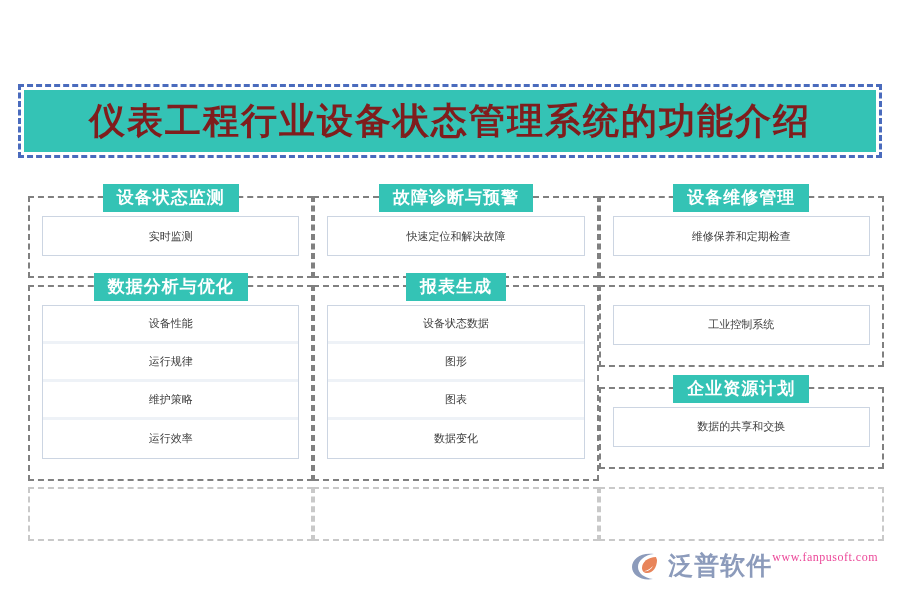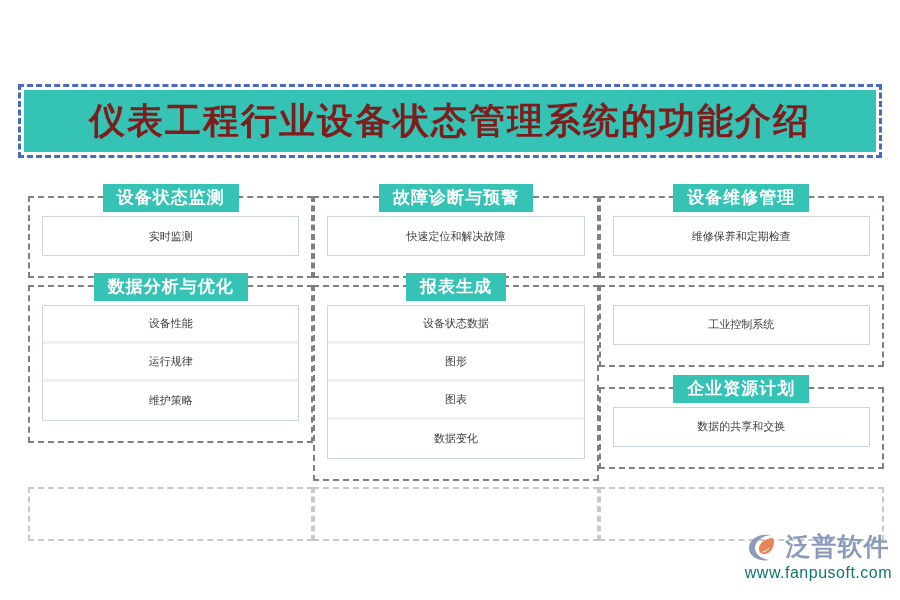--- a/index.html
+++ b/index.html
@@ -104,45 +104,44 @@
 
   
   .empty-box {
     border: 2px dashed #c9c9c9;
     height: 54px;
   }
 
   
   .logo {
     position: absolute;
-    right: 8px;
+    right: 22px;
     bottom: 18px;
     display: flex;
-    flex-direction: column;
-    align-items: center;
+    flex-direction: row;
   }
   .logo-row {
     display: flex;
     align-items: center;
     gap: 4px;
   }
   .logo-mark { width: 34px; height: 30px; display: block; }
   .logo-name {
     font-size: 25px;
     font-weight: bold;
     color: #8c9bbb;
     letter-spacing: 1px;
     font-family: "Liberation Sans", sans-serif;
   }
   .logo-url {
-    font-size: 16px;
-    color: #0f766e;
+    font-size: 12px;
+    color: #ec4899;
     letter-spacing: 0.5px;
     margin-top: 1px;
-    font-family: Liberation Sans, sans-serif;
+    font-family: Liberation Serif, serif;
   }
 </style>
 </head>
 <body>
 
 <div class="title-wrap">
   <div class="title-bar">
     <span class="title-text">仪表工程行业设备状态管理系统的功能介绍</span>
   </div>
 </div>
@@ -176,20 +175,21 @@
     </div>
   </div>
 
   <div class="cell">
     <div class="dbox">
       <div class="badge">数据分析与优化</div>
       <div class="items">
         <div class="item">设备性能</div>
         <div class="item">运行规律</div>
         <div class="item">维护策略</div>
+        <div class="item">运行效率</div>
       </div>
     </div>
   </div>
 
   <div class="cell">
     <div class="dbox">
       <div class="badge">报表生成</div>
       <div class="items">
         <div class="item">设备状态数据</div>
         <div class="item">图形</div>

